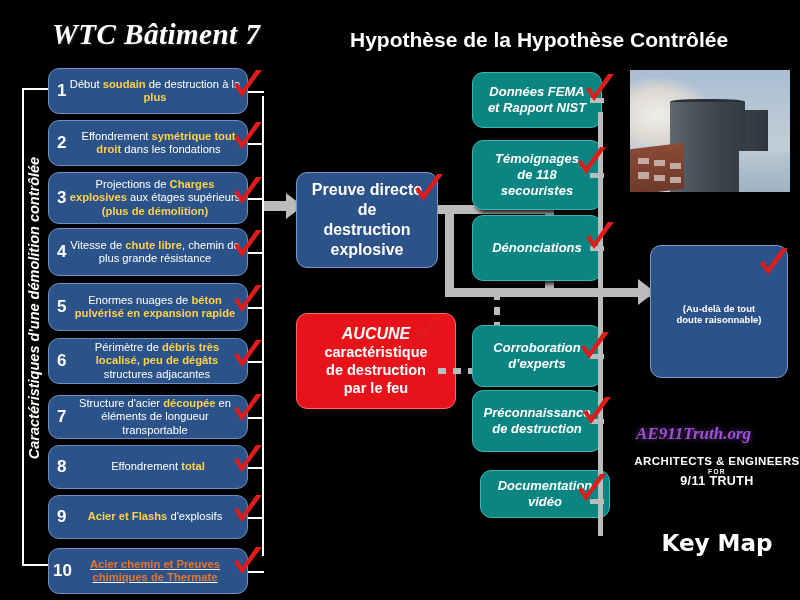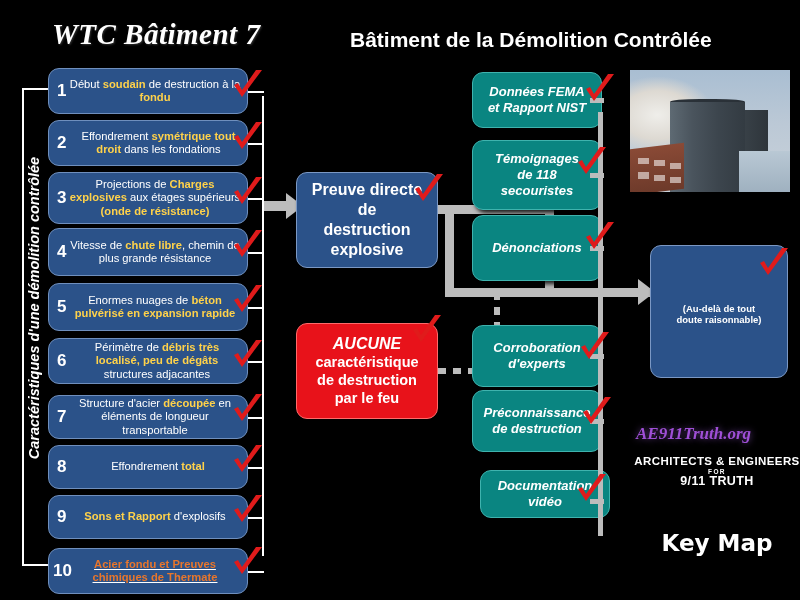--- a/index.html
+++ b/index.html
@@ -99,41 +99,41 @@
         font-size:12.5px;letter-spacing:.4px;color:#ffffff;}
   .keymap{position:absolute;left:631px;top:530px;width:172px;text-align:center;
         font-family:"DejaVu Sans",sans-serif;font-weight:bold;font-size:23px;color:#ffffff;}
 </style>
 </head>
 <body>
 
 <div id="stage">
 
   <div class="title-left">WTC Bâtiment 7</div>
-  <div class="title-right">Bâtiment de la Démolition Contrôlée</div>
+  <div class="title-right">Hypothèse de la Hypothèse Contrôlée</div>
   <div class="vlabel">Caractéristiques d'une démolition contrôlée</div>
 
   <div class="line" style="left:22px;top:88px;width:2px;height:478px;"></div>
   <div class="line" style="left:22px;top:88px;width:32px;height:2px;"></div>
   <div class="line" style="left:22px;top:564px;width:32px;height:2px;"></div>
 
   <div id="char-layer">
       <div class="box blue" style="left: 48px; top: 68px; width: 200px; height: 46px;">
         <span class="num" style="left: 8px; top: 50%; transform: translateY(-50%);">1</span>
-        <div class="inner" style="padding-left: 20px;">Début <b class="hl">soudain</b> de destruction à la <b class="hl">fondu</b></div>
+        <div class="inner" style="padding-left: 20px;">Début <b class="hl">soudain</b> de destruction à la <b class="hl">plus</b></div>
       </div>
       <div class="line" style="left: 248px; top: 91px; width: 16px; height: 2px;"></div>
       <div class="box blue" style="left: 48px; top: 120px; width: 200px; height: 46px;">
         <span class="num" style="left: 8px; top: 50%; transform: translateY(-50%);">2</span>
         <div class="inner" style="padding-left: 27px;">Effondrement <b class="hl">symétrique tout droit</b> dans les fondations</div>
       </div>
       <div class="line" style="left: 248px; top: 143px; width: 16px; height: 2px;"></div>
       <div class="box blue" style="left: 48px; top: 172px; width: 200px; height: 52px;">
         <span class="num" style="left: 8px; top: 50%; transform: translateY(-50%);">3</span>
-        <div class="inner" style="padding-left: 20px;">Projections de <b class="hl">Charges explosives</b> aux étages supérieurs <b class="hl">(onde de résistance)</b></div>
+        <div class="inner" style="padding-left: 20px;">Projections de <b class="hl">Charges explosives</b> aux étages supérieurs <b class="hl">(plus de démolition)</b></div>
       </div>
       <div class="line" style="left: 248px; top: 198px; width: 16px; height: 2px;"></div>
       <div class="box blue" style="left: 48px; top: 228px; width: 200px; height: 48px;">
         <span class="num" style="left: 8px; top: 50%; transform: translateY(-50%);">4</span>
         <div class="inner" style="padding-left: 20px;">Vitesse de <b class="hl">chute libre</b>, chemin de plus grande résistance</div>
       </div>
       <div class="line" style="left: 248px; top: 252px; width: 16px; height: 2px;"></div>
       <div class="box blue" style="left: 48px; top: 283px; width: 200px; height: 48px;">
         <span class="num" style="left: 8px; top: 50%; transform: translateY(-50%);">5</span>
         <div class="inner" style="padding-left: 20px;">Enormes nuages de <b class="hl">béton pulvérisé en expansion rapide</b></div>
@@ -149,40 +149,40 @@
         <div class="inner" style="padding-left: 20px;">Structure d'acier <b class="hl">découpée</b> en éléments de longueur transportable</div>
       </div>
       <div class="line" style="left: 248px; top: 417px; width: 16px; height: 2px;"></div>
       <div class="box blue" style="left: 48px; top: 445px; width: 200px; height: 44px;">
         <span class="num" style="left: 8px; top: 50%; transform: translateY(-50%);">8</span>
         <div class="inner" style="padding-left: 26px;">Effondrement <b class="hl">total</b></div>
       </div>
       <div class="line" style="left: 248px; top: 467px; width: 16px; height: 2px;"></div>
       <div class="box blue" style="left: 48px; top: 495px; width: 200px; height: 44px;">
         <span class="num" style="left: 8px; top: 50%; transform: translateY(-50%);">9</span>
-        <div class="inner" style="padding-left: 20px;"><b class="hl">Sons et Rapport</b> d'explosifs</div>
+        <div class="inner" style="padding-left: 20px;"><b class="hl">Acier et Flashs</b> d'explosifs</div>
       </div>
       <div class="line" style="left: 248px; top: 517px; width: 16px; height: 2px;"></div>
       <div class="box blue" style="left: 48px; top: 548px; width: 200px; height: 46px; text-decoration: underline;">
         <span class="num" style="left: 4px; top: 50%; transform: translateY(-50%);">10</span>
-        <div class="inner" style="padding-left: 20px;"><b class="hl-orange">Acier fondu et Preuves chimiques de Thermate</b></div>
+        <div class="inner" style="padding-left: 20px;"><b class="hl-orange">Acier chemin et Preuves chimiques de Thermate</b></div>
       </div>
       <div class="line" style="left: 248px; top: 571px; width: 16px; height: 2px;"></div>
     </div>
 
   <div class="line" style="left:262px;top:96px;width:2px;height:460px;"></div>
 
   <div class="gline" style="left:264px;top:201px;width:24px;height:10px;"></div>
   <div class="arrow-r" style="left:286px;top:193px;"></div>
 
   <div class="box bigblue" style="left:296px;top:172px;width:142px;height:96px;">
     <div class="inner">Preuve directe<br>de<br>destruction<br>explosive</div>
   </div>
 
-  <div class="box red" style="left:296px;top:313px;width:142px;height:96px;margin-top:10px;">
+  <div class="box red" style="left:296px;top:313px;width:160px;height:96px;">
     <div class="inner"><em>AUCUNE</em><br>caractéristique<br>de destruction<br>par le feu</div>
   </div>
 
   <div class="gline" style="left:438px;top:205px;width:8px;height:9px;"></div>
   <div class="gline" style="left:438px;top:205px;width:116px;height:9px;"></div>
   <div class="gline" style="left:545px;top:205px;width:9px;height:90px;"></div>
   <div class="gline" style="left:445px;top:288px;width:235px;height:9px;"></div>
   <div class="gline" style="left:445px;top:205px;width:9px;height:92px;"></div>
 
   <div class="dline" style="left:438px;top:368px;width:62px;height:6px;background:repeating-linear-gradient(90deg,#bcbcbc 0 8px,transparent 8px 15px);"></div>

